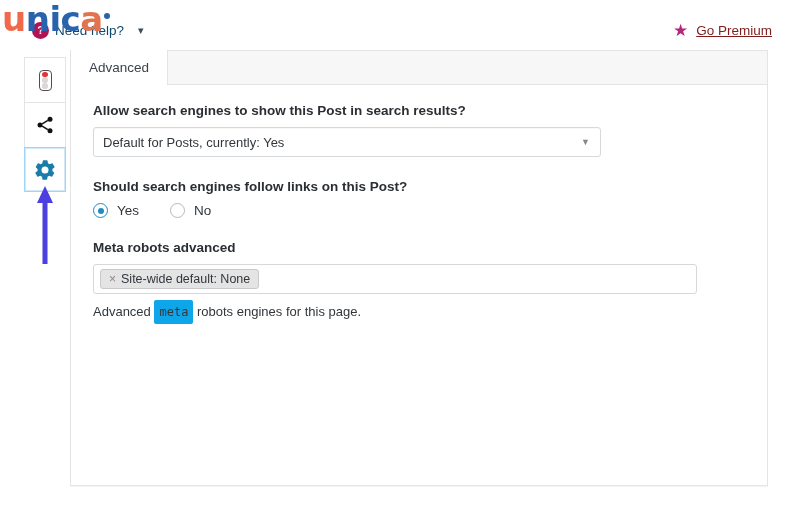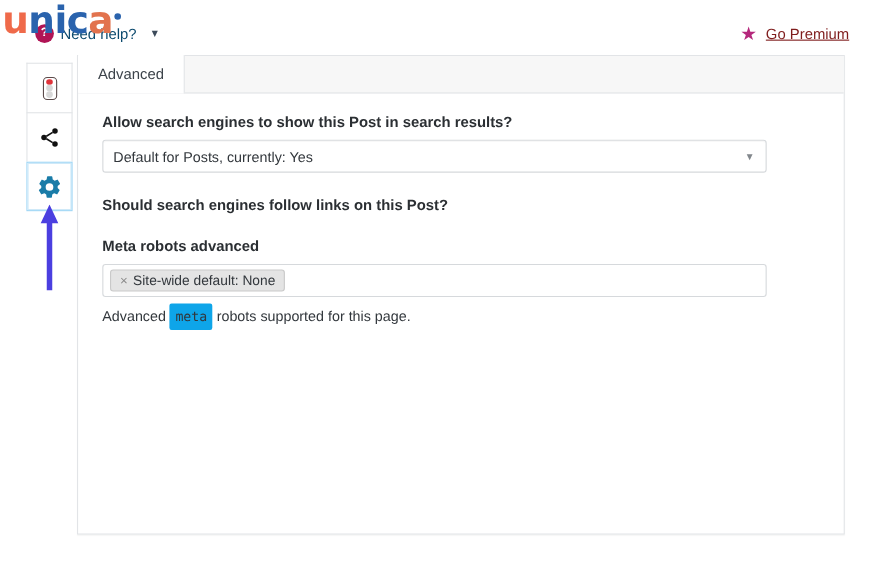--- a/index.html
+++ b/index.html
@@ -178,21 +178,21 @@
   .field-label {
     font-size: 13.5px;
     font-weight: bold;
     color: #2b2f33;
     margin: 0 0 9px 0;
   }
   .group { margin-bottom: 22px; }
 
   .select-box {
     position: relative;
-    width: 604px; height: 30px;
+    width: 508px; height: 30px;
     border: 1px solid #d6d9dc;
     border-radius: 3px;
     background: #fff;
     box-sizing: border-box;
     display: flex;
     align-items: center;
     padding: 0 9px;
     font-size: 13px;
     color: #32373c;
     box-shadow: 0 1px 1px rgba(0,0,0,0.03) inset;
@@ -350,28 +350,34 @@
     <div class="group">
       <div class="field-label">Allow search engines to show this Post in search results?</div>
       <div class="select-box">
         <span>Default for Posts, currently: Yes</span>
         <span class="sel-caret">▼</span>
       </div>
     </div>
 
     <div class="group">
       <div class="field-label">Should search engines follow links on this Post?</div>
+      <div class="radio-row">
+        <span class="radio checked"></span>
+        <span class="radio-label">Yes</span>
+        <span class="radio"></span>
+        <span class="radio-label">No</span>
+      </div>
     </div>
 
     <div class="group">
       <div class="field-label">Meta robots advanced</div>
       <div class="token-field">
         <span class="token">
           <span class="tok-x">×</span>
           <span>Site-wide default: None</span>
         </span>
       </div>
-      <p class="helptext"><span>Advanced</span> <code class="meta">meta</code> <span>robots supported for this page.</span></p>
+      <p class="helptext"><span>Advanced</span> <code class="meta">meta</code> <span>robots engines for this page.</span></p>
     </div>
 
 
   </div>
 </div>
 
 </body></html>

